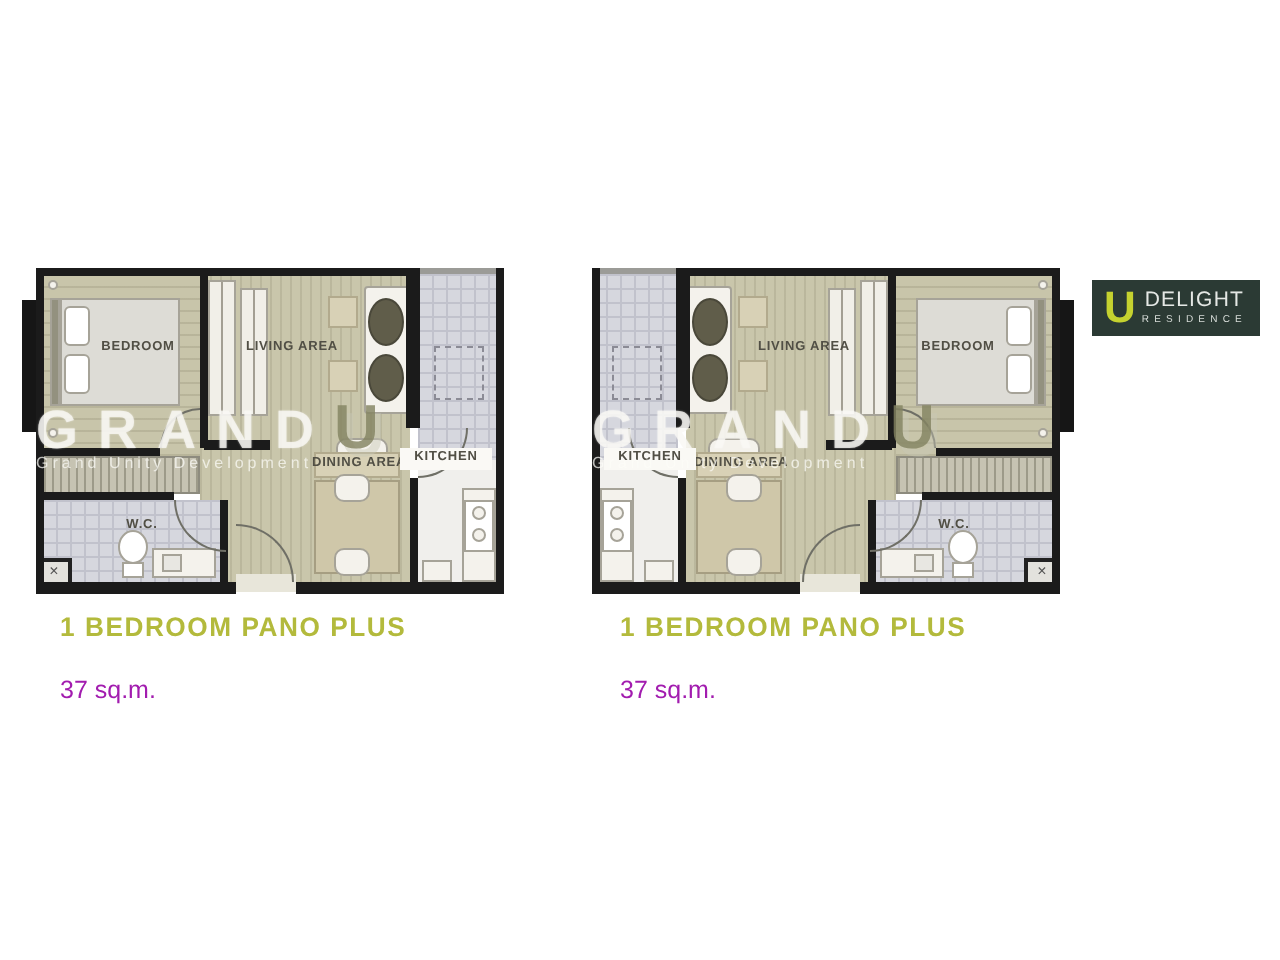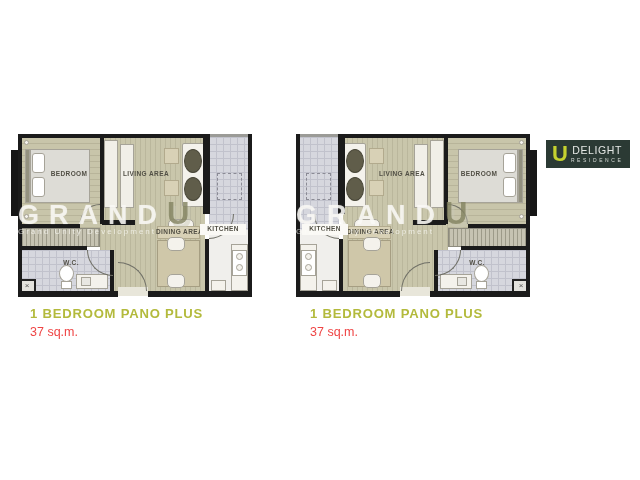--- a/index.html
+++ b/index.html
@@ -61,21 +61,21 @@
     text-shadow:0 0 1px rgba(255,255,255,.5);}
   .wm-accent{font-size:31px;font-weight:bold;color:rgba(132,132,98,.82);
     text-shadow:3px 4px 0 rgba(200,200,182,.45);}
   .wm-tag{position:absolute;top:93px;left:0;width:100%;text-align:left;font-size:8px;
     letter-spacing:2px;color:rgba(252,252,248,.72);white-space:nowrap;}
 
   
   .caption{position:absolute;}
   .caption-title{font-size:13.5px;font-weight:bold;letter-spacing:.8px;color:#b3ba3c;
     transform:scaleX(.97);transform-origin:left top;white-space:nowrap;}
-  .caption-area{font-size:12.5px;color:#ef4444;margin-top:4px;}
+  .caption-area{font-size:12.5px;color:#a21caf;margin-top:17px;}
 
   
   .logo{position:absolute;left:546px;top:140px;width:84px;height:28px;background:#2b3a34;
     display:flex;align-items:center;padding:0 0 0 6px;box-sizing:border-box;}
   .logo-u{font-size:22px;font-weight:bold;color:#c5d22f;line-height:.9;margin-right:3px;}
   .logo-col{display:flex;flex-direction:column;align-items:center;}
   .logo-brand{font-size:10.5px;color:#e5e8e5;letter-spacing:.6px;line-height:1;}
   .logo-sub{font-size:5px;color:#d8ddd9;letter-spacing:2.6px;line-height:1;margin-top:2px;}
 </style>
 </head>

